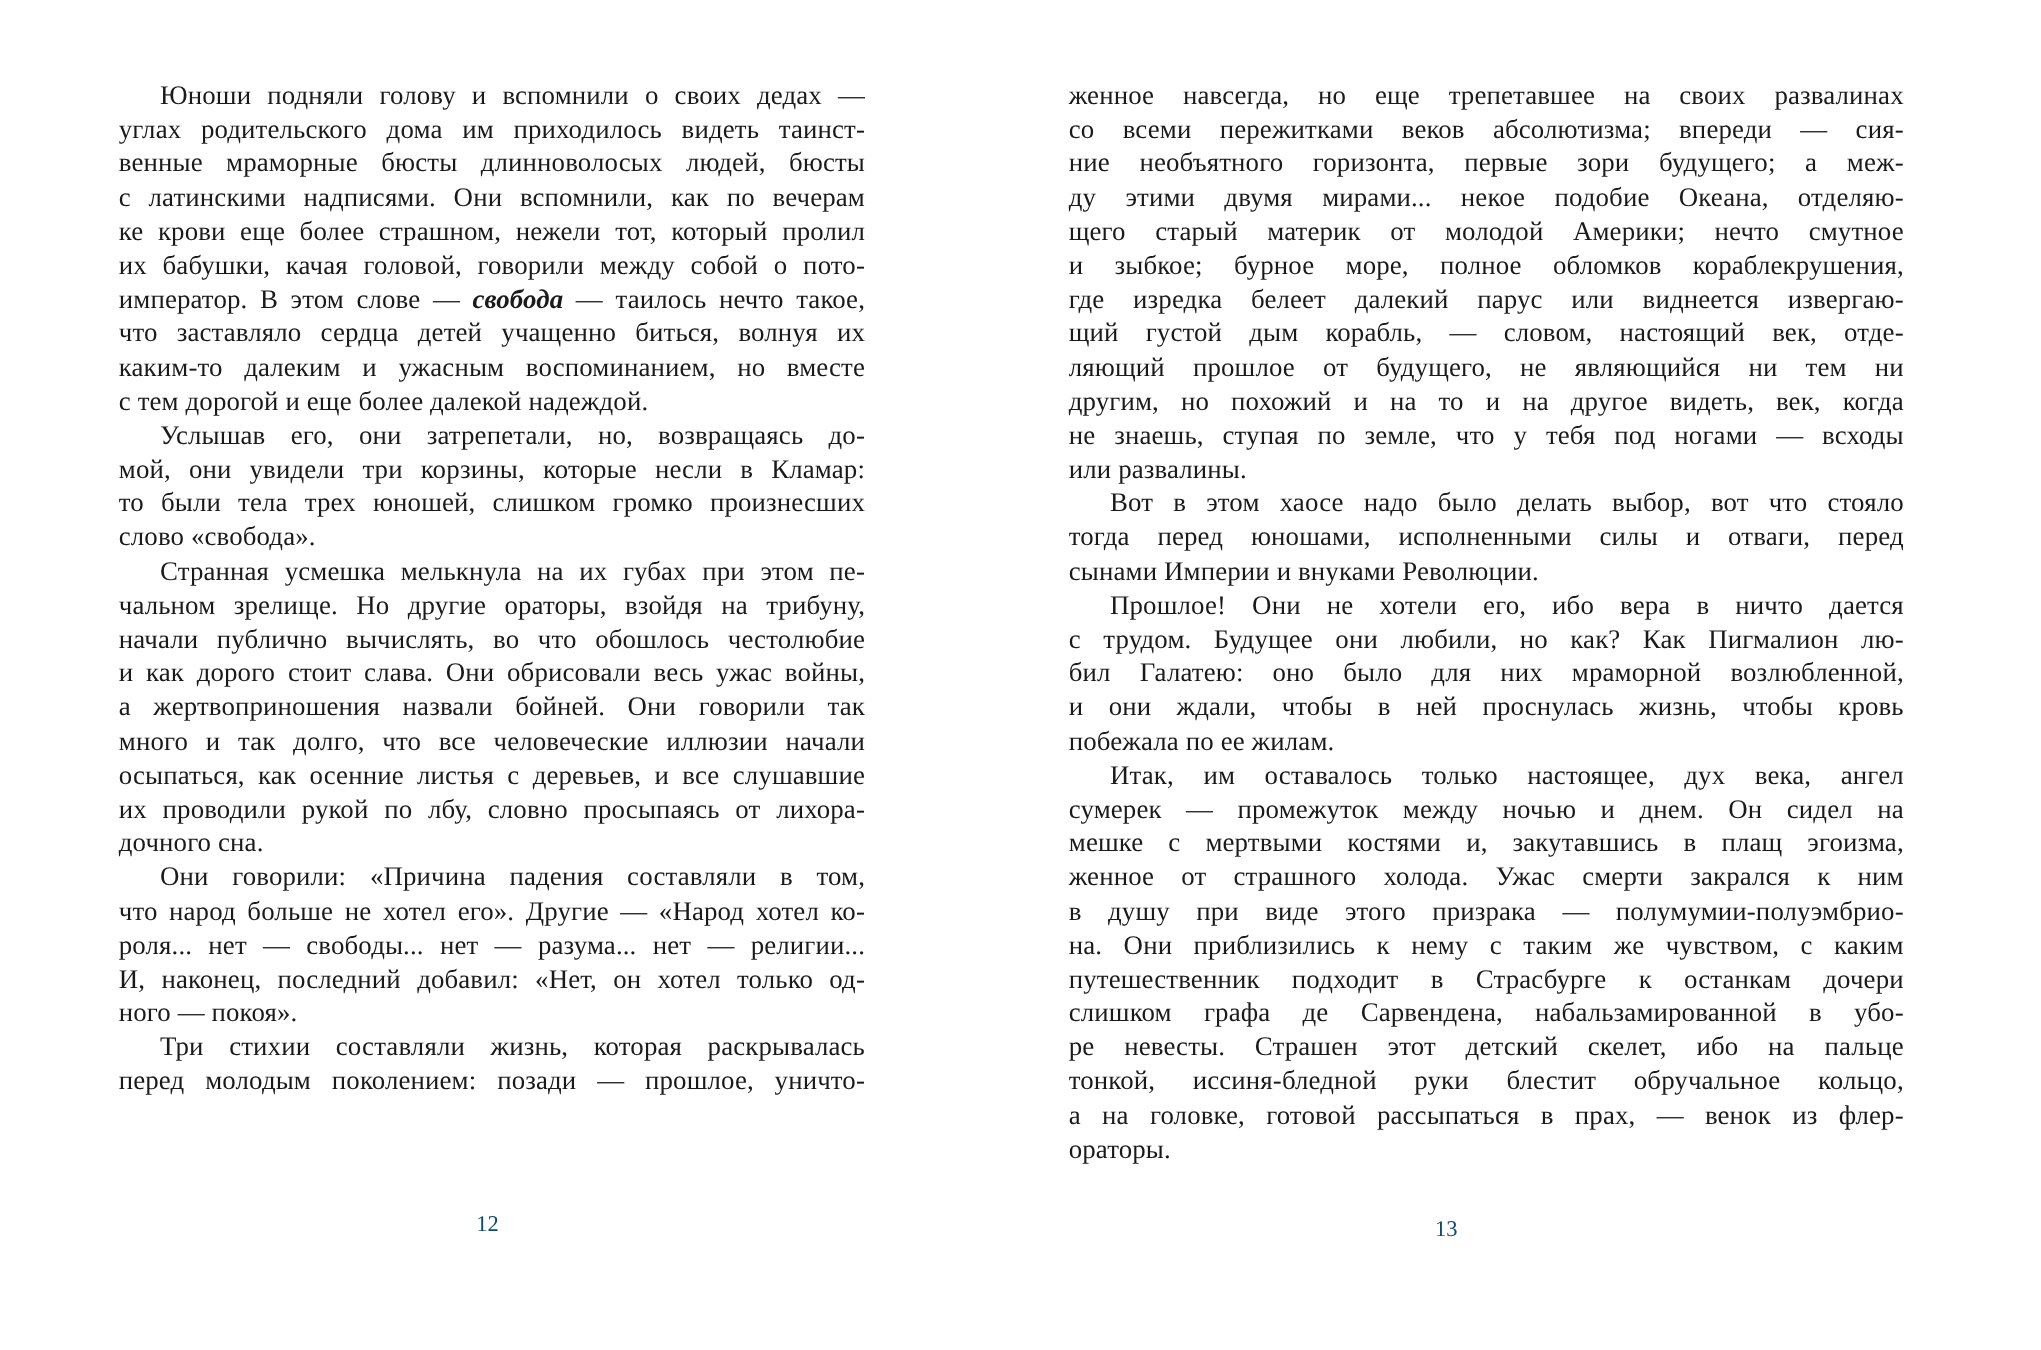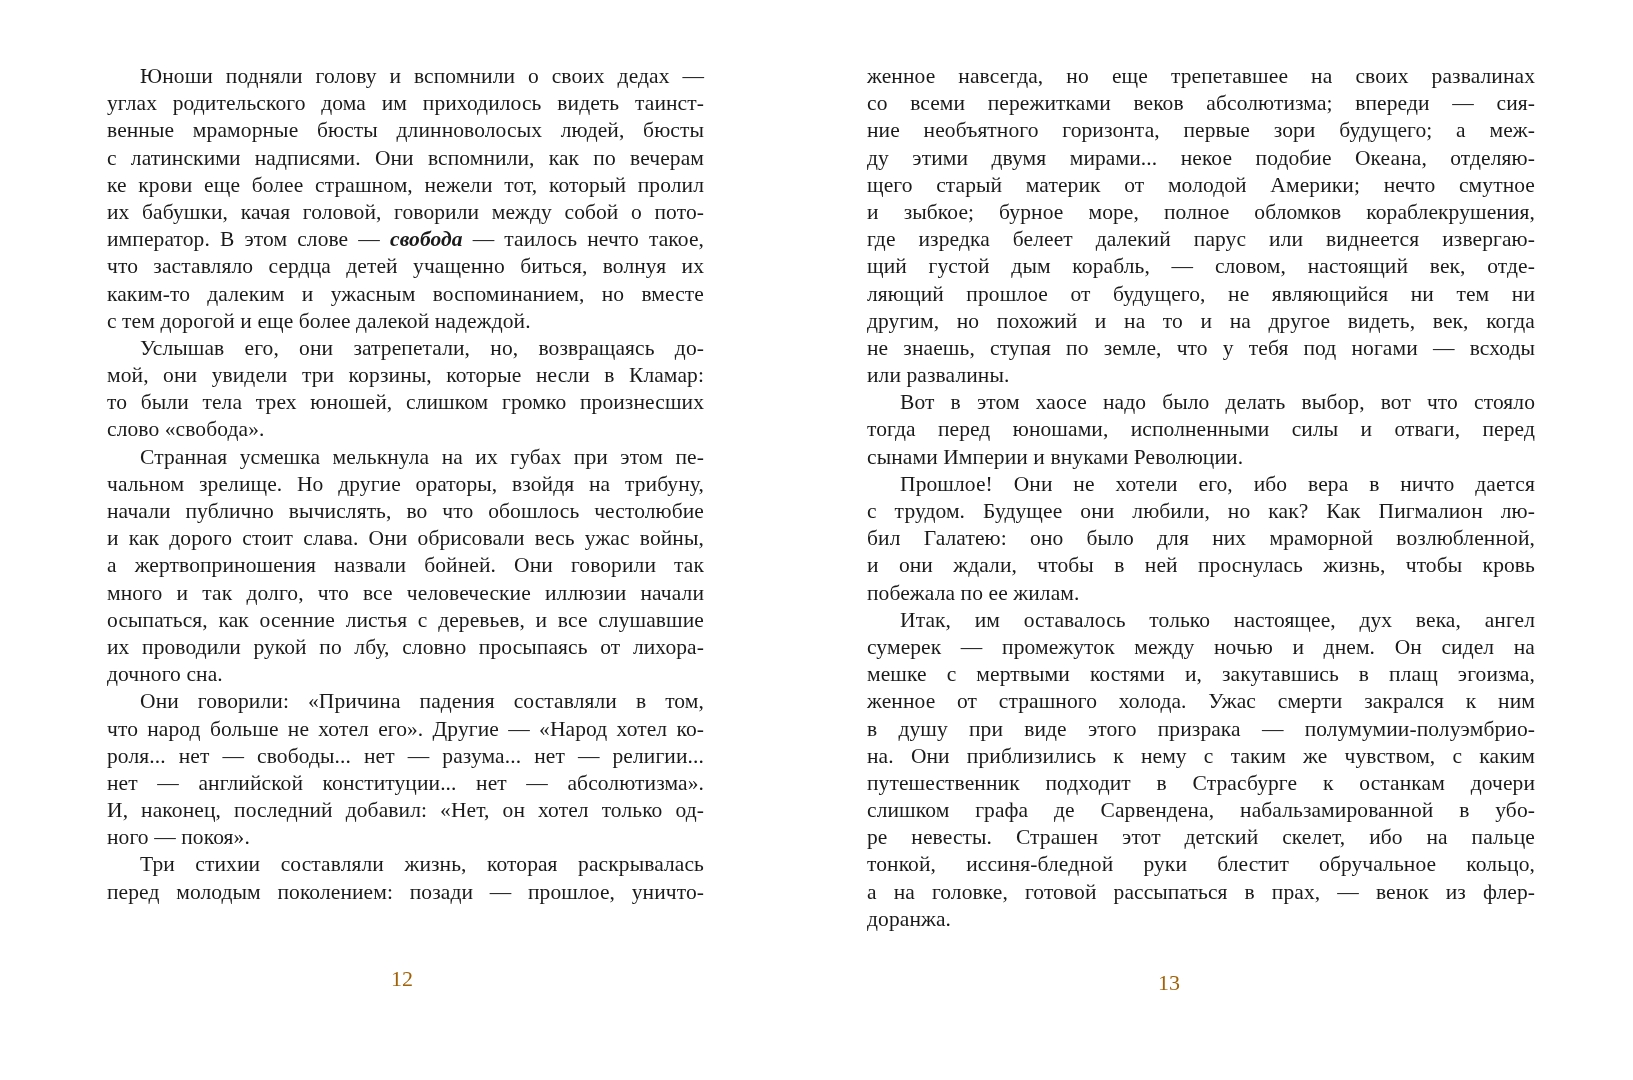--- a/index.html
+++ b/index.html
@@ -12,21 +12,20 @@
       height: 1080px;
       position: relative;
       overflow: hidden;
       font-family: "Liberation Serif", "DejaVu Serif", serif;
       color: #1a1a1a;
     }
     .spread {
       position: absolute;
       inset: 0;
       background: #ffffff;
-      margin-left: 12px;
     }
     .page {
       position: absolute;
       top: 0;
       height: 1080px;
     }
     .page-left { left: 0; width: 780px; }
     .page-right { left: 800px; width: 833px; }
 
     .column {
@@ -46,25 +45,25 @@
       text-align-last: justify;
       letter-spacing: 0.1px;
     }
     .line.indent { padding-left: 33px; }
     .line.last { text-align-last: left; }
     .line em { font-style: italic; font-weight: bold; }
 
     .page-number {
       position: absolute;
       top: 968px;
-      font-size: 22px;
+      font-size: 18px;
       line-height: 22px;
       width: 60px;
       text-align: center;
-      color: #a16207;
+      color: #0c4a6e;
     }
     .page-left .page-number { left: 360px; }
     .page-right .page-number { left: 327px; top: 972px; }
   </style>
 </head>
 <body>
 
 <div class="spread">
   <div class="page page-left">
     <div class="column">
@@ -87,21 +86,20 @@
         <span class="line">начали публично вычислять, во что обошлось честолюбие</span>
         <span class="line">и как дорого стоит слава. Они обрисовали весь ужас войны,</span>
         <span class="line">а жертвоприношения назвали бойней. Они говорили так</span>
         <span class="line">много и так долго, что все человеческие иллюзии начали</span>
         <span class="line">осыпаться, как осенние листья с деревьев, и все слушавшие</span>
         <span class="line">их проводили рукой по лбу, словно просыпаясь от лихора-</span>
         <span class="line last">дочного сна.</span>
         <span class="line indent">Они говорили: «Причина падения составляли в том,</span>
         <span class="line">что народ больше не хотел его». Другие — «Народ хотел ко-</span>
         <span class="line">роля... нет — свободы... нет — разума... нет — религии...</span>
-        <span class="line">нет — английской конституции... нет — абсолютизма».</span>
         <span class="line">И, наконец, последний добавил: «Нет, он хотел только од-</span>
         <span class="line last">ного — покоя».</span>
         <span class="line indent">Три стихии составляли жизнь, которая раскрывалась</span>
         <span class="line">перед молодым поколением: позади — прошлое, уничто-</span>
       </div>
     <div class="page-number">12</div>
   </div>
   <div class="page page-right">
     <div class="column">
         <span class="line">женное навсегда, но еще трепетавшее на своих развалинах</span>
@@ -128,17 +126,17 @@
         <span class="line">сумерек — промежуток между ночью и днем. Он сидел на</span>
         <span class="line">мешке с мертвыми костями и, закутавшись в плащ эгоизма,</span>
         <span class="line">женное от страшного холода. Ужас смерти закрался к ним</span>
         <span class="line">в душу при виде этого призрака — полумумии-полуэмбрио-</span>
         <span class="line">на. Они приблизились к нему с таким же чувством, с каким</span>
         <span class="line">путешественник подходит в Страсбурге к останкам дочери</span>
         <span class="line">слишком графа де Сарвендена, набальзамированной в убо-</span>
         <span class="line">ре невесты. Страшен этот детский скелет, ибо на пальце</span>
         <span class="line">тонкой, иссиня-бледной руки блестит обручальное кольцо,</span>
         <span class="line">а на головке, готовой рассыпаться в прах, — венок из флер-</span>
-        <span class="line last">доранжа.</span>
+        <span class="line last">ораторы.</span>
       </div>
     <div class="page-number">13</div>
   </div>
 </div>
 
 </body></html>

